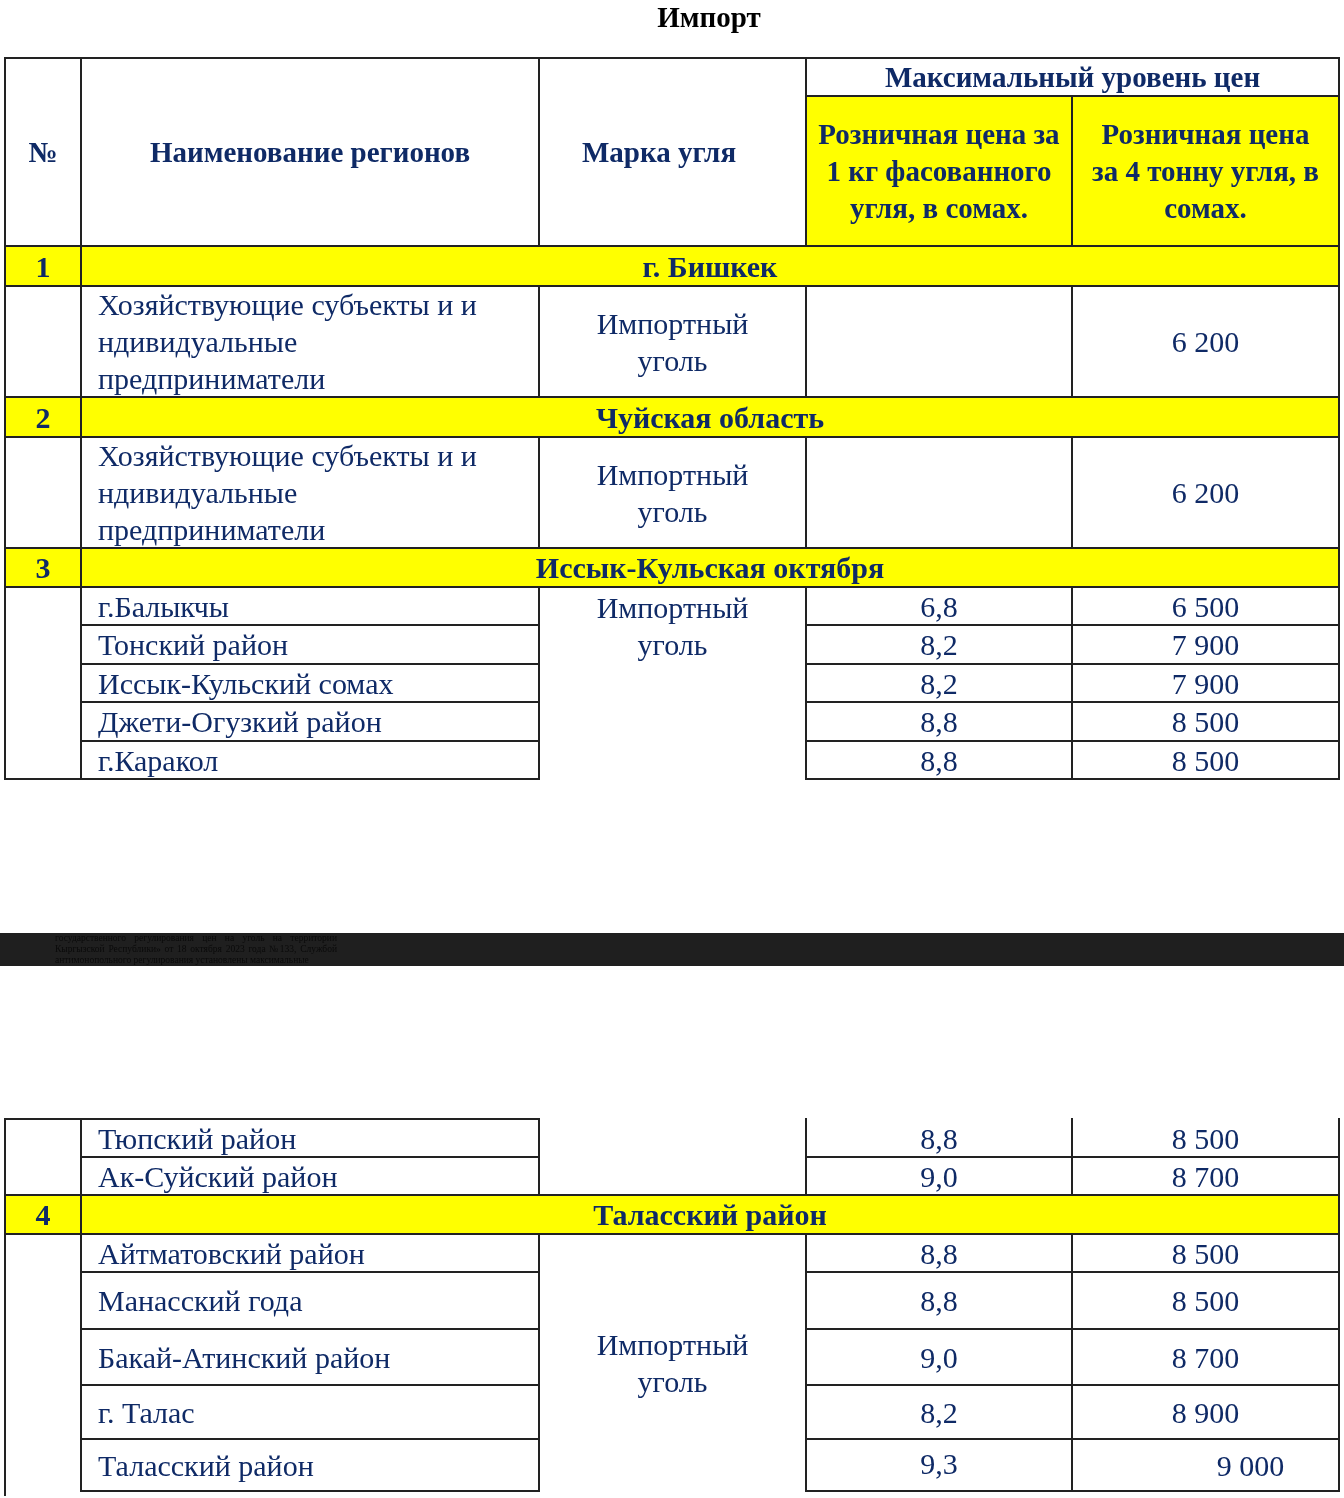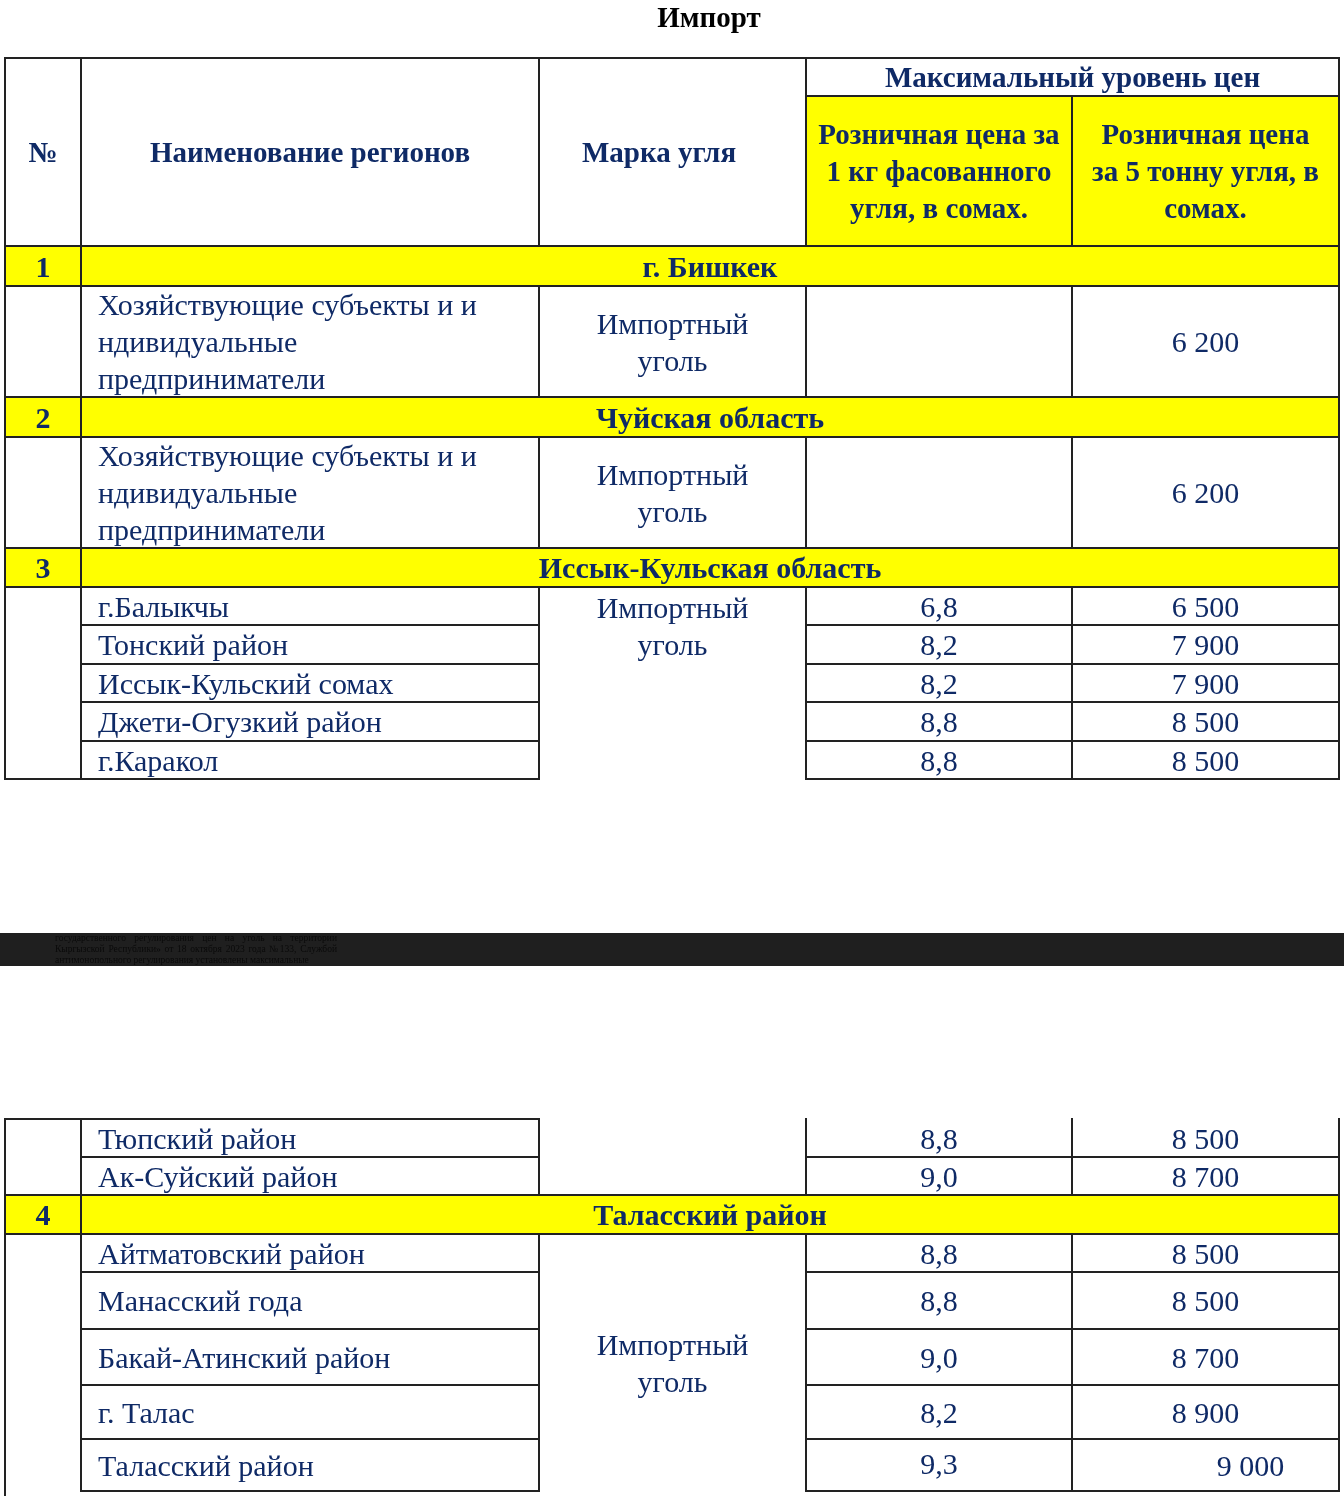--- a/index.html
+++ b/index.html
@@ -20,41 +20,41 @@
 </head>
 <body>
 
 <div class="abs title" style="left:0;width:1418px;">Импорт</div>
 
 <div class="abs hdr" style="left:5px;top:58px;width:76px;height:188px;">№</div>
 <div class="abs hdr" style="left:81px;top:58px;width:458px;height:188px;">Наименование регионов</div>
 <div class="abs hdr" style="left:539px;top:58px;width:240px;height:188px;">Марка угля</div>
 <div class="abs hdr" style="left:806px;top:58px;width:533px;height:38px;">Максимальный уровень цен</div>
 <div class="abs hdr yellow" style="left:806px;top:96px;width:266px;height:150px;padding:0 10px;">Розничная цена за 1 кг фасованного угля, в сомах.</div>
-<div class="abs hdr yellow" style="left:1072px;top:96px;width:267px;height:150px;padding:0 14px;">Розничная цена за 5 тонну угля, в сомах.</div>
+<div class="abs hdr yellow" style="left:1072px;top:96px;width:267px;height:150px;padding:0 14px;">Розничная цена за 4 тонну угля, в сомах.</div>
 
 <div class="abs yellow" style="left:5px;top:246px;width:1334px;height:40px;"></div>
 <div class="abs cell bold" style="left:5px;top:246px;width:76px;height:40px;">1</div>
 <div class="abs cell bold" style="left:81px;top:246px;width:1258px;height:40px;">г. Бишкек</div>
 <div class="abs cell left" style="left:81px;top:286px;width:440px;height:111px;">Хозяйствующие субъекты и и ндивидуальные предприниматели</div>
 <div class="abs cell" style="left:575px;top:286px;width:195px;height:111px;">Импортный уголь</div>
 <div class="abs cell" style="left:806px;top:286px;width:266px;height:111px;"></div>
 <div class="abs cell" style="left:1072px;top:286px;width:267px;height:111px;">6 200</div>
 
 <div class="abs yellow" style="left:5px;top:397px;width:1334px;height:40px;"></div>
 <div class="abs cell bold" style="left:5px;top:397px;width:76px;height:40px;">2</div>
 <div class="abs cell bold" style="left:81px;top:397px;width:1258px;height:40px;">Чуйская область</div>
 <div class="abs cell left" style="left:81px;top:437px;width:440px;height:111px;">Хозяйствующие субъекты и и ндивидуальные предприниматели</div>
 <div class="abs cell" style="left:575px;top:437px;width:195px;height:111px;">Импортный уголь</div>
 <div class="abs cell" style="left:806px;top:437px;width:266px;height:111px;"></div>
 <div class="abs cell" style="left:1072px;top:437px;width:267px;height:111px;">6 200</div>
 
 <div class="abs yellow" style="left:5px;top:548px;width:1334px;height:39px;"></div>
 <div class="abs cell bold" style="left:5px;top:548px;width:76px;height:39px;">3</div>
-<div class="abs cell bold" style="left:81px;top:548px;width:1258px;height:39px;">Иссык-Кульская область</div>
+<div class="abs cell bold" style="left:81px;top:548px;width:1258px;height:39px;">Иссык-Кульская октября</div>
 <div class="abs cell" style="left:575px;top:588px;width:195px;height:76px;">Импортный уголь</div>
 
 <div class="abs cell left" style="left:81px;top:587px;width:458px;height:38px;">г.Балыкчы</div>
 <div class="abs cell" style="left:806px;top:587px;width:266px;height:38px;">6,8</div>
 <div class="abs cell" style="left:1072px;top:587px;width:267px;height:38px;">6 500</div>
 
 <div class="abs cell left" style="left:81px;top:625px;width:458px;height:39px;">Тонский район</div>
 <div class="abs cell" style="left:806px;top:625px;width:266px;height:39px;">8,2</div>
 <div class="abs cell" style="left:1072px;top:625px;width:267px;height:39px;">7 900</div>
 

